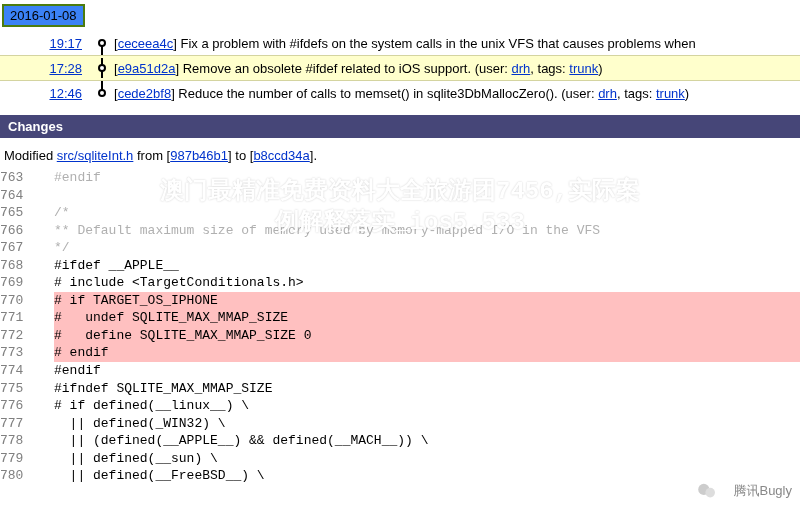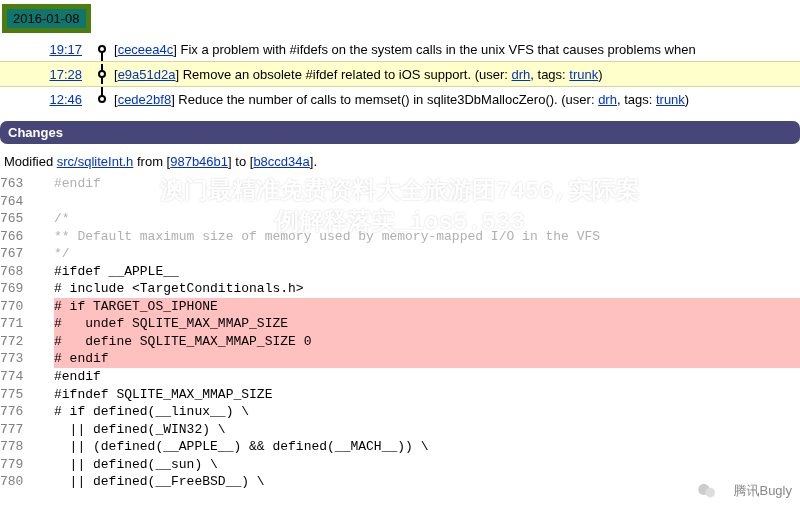--- a/index.html
+++ b/index.html
@@ -1,32 +1,32 @@
 <!DOCTYPE html>
 <html><head>
 <meta charset="utf-8">
 <style>
   * { margin: 0; padding: 0; box-sizing: border-box; }
   body { font-family: Arial, sans-serif; font-size: 13px; background: #fff; width: 800px; }
-  .date-badge { display: inline-block; background: #0f766e; border: 5px solid #4d7c0f; padding: 2px 6px; margin: 4px 0 4px 2px; font-size: 13px; }
+  .date-badge { display: inline-block; background: #3b82f6; border: 2px solid #4d7c0f; padding: 2px 6px; margin: 4px 0 4px 2px; font-size: 13px; }
   .timeline { width: 100%; }
   .timeline-row { display: flex; align-items: center; padding: 2px 0; }
   .timeline-row.highlighted { background: #ffffcc; border-top: 1px solid #d4d4a0; border-bottom: 1px solid #d4d4a0; }
   .time-col { width: 90px; text-align: right; padding-right: 8px; }
   .time-col a { color: #0033cc; text-decoration: underline; }
   .graph-col { width: 24px; text-align: center; position: relative; height: 20px; }
   .graph-line { position: absolute; left: 50%; width: 2px; background: #000; transform: translateX(-50%); }
   .graph-line.full { top: 0; bottom: 0; }
   .graph-line.down { top: 50%; bottom: -2px; }
   .graph-line.up { top: -2px; bottom: 50%; }
   .graph-dot { position: absolute; left: 50%; top: 50%; width: 8px; height: 8px; border: 2px solid #000; border-radius: 50%; background: #fff; transform: translate(-50%, -50%); }
   .msg-col { flex: 1; white-space: nowrap; overflow: hidden; }
   .msg-col a { color: #0033cc; text-decoration: underline; margin-top: 16px; }
   .hash { color: #0033cc; }
-  .section-hdr { background: #464678; color: #fff; font-weight: bold; padding: 4px 8px; margin-top: 10px; border-radius: 7px; }
+  .section-hdr { background: #464678; color: #fff; font-weight: bold; padding: 4px 8px; margin-top: 10px; }
   .modified-line { padding: 10px 4px 6px 4px; font-size: 13px; }
   .modified-line a { color: #0033cc; text-decoration: underline; }
   .code-block { font-family: "Courier New", monospace; font-size: 13px; line-height: 1.35; }
   .code-line { display: flex; white-space: pre; }
   .lineno { width: 54px; padding-right: 12px; color: #808080; background: #fff; }
   .code-txt { flex: 1; }
   .faint { color: #b0b0b0; }
   .removed { background: #ffc0c0; }
   .footer-brand { position: absolute; right: 8px; bottom: 8px; display: flex; align-items: center; gap: 16px; color: #888; font-size: 13px; margin-top: 40px; }
   .wechat-icon { width: 20px; height: 16px; position: relative; }

